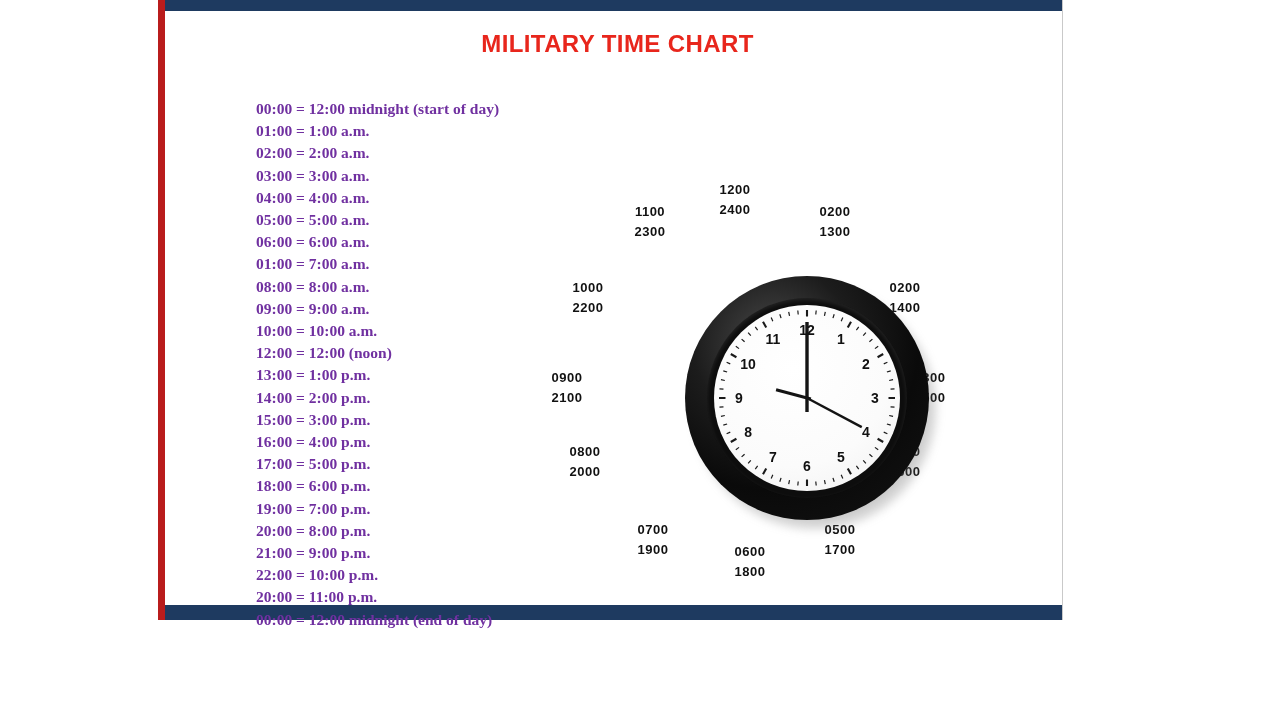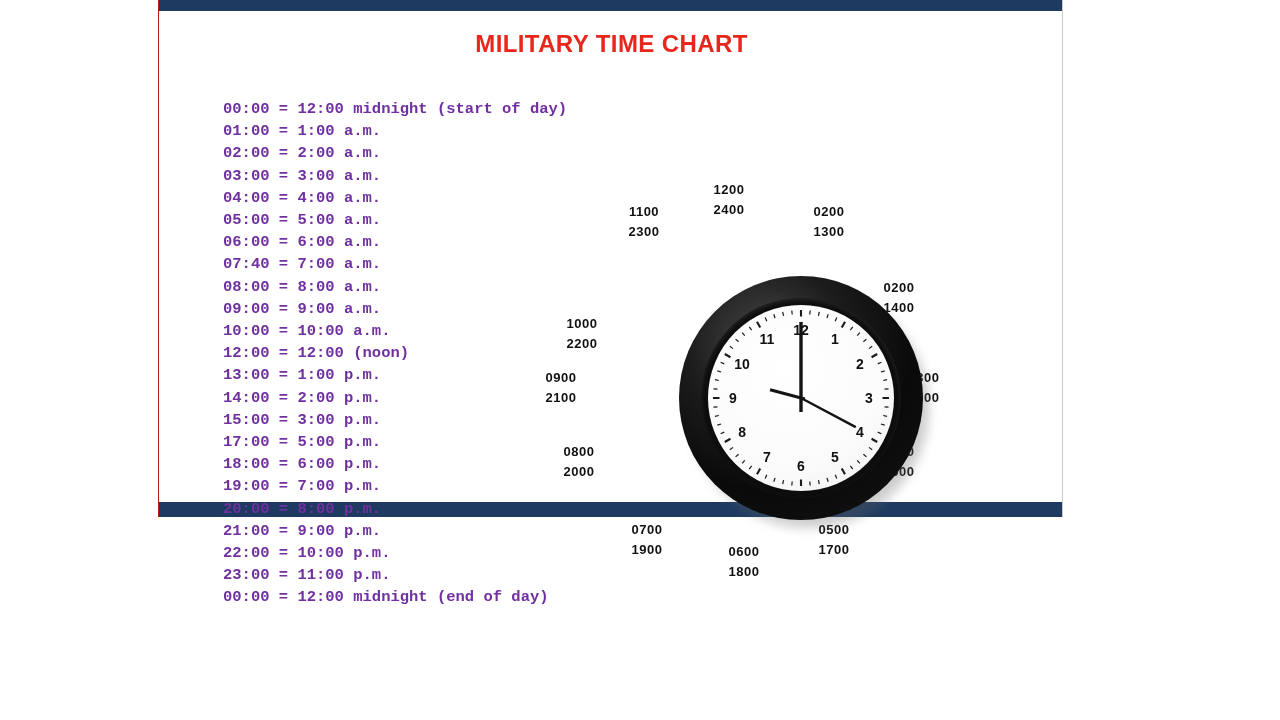--- a/index.html
+++ b/index.html
@@ -31,23 +31,23 @@
   }
   #letterbox-left  { left: 0;    width: 158px; }
   #letterbox-right { left: 1063px; width: 217px; }
 
   
   #slide {
     position: absolute;
     left: 158px;
     top: 0;
     width: 905px;
-    height: 517px;
+    height: 620px;
     background: #ffffff;
-    border-left: 1px solid #b91c1c;
+    border-left: 7px solid #b91c1c;
     border-right: 1px solid #c9c9c9;
     box-sizing: border-box;
   }
   #slide-bar-top {
     position: absolute;
     left: 0; top: 0;
     width: 100%;
     height: 11px;
     background: #1e3a60;
   }
@@ -79,21 +79,22 @@
     left: 64px;
     top: 98px;
     width: 330px;
   }
   .time-row {
     color: #7030a0;
     font-size: 15.5px;
     font-weight: bold;
     line-height: 22.2px;
     white-space: nowrap;
-    font-family: Liberation Mono, monospace;
+    font-family: Liberation Serif, serif;
+    margin-left: 27px;
   }
 
   
   #clock-area {
     position: absolute;
     left: 400px;
     top: 180px;
     width: 440px;
     height: 420px;
   }
@@ -183,35 +184,36 @@
     <div id="title">MILITARY TIME CHART</div>
 
     <div id="time-list">
         <div class="time-row">00:00 = 12:00 midnight (start of day)</div>
         <div class="time-row">01:00 = 1:00 a.m.</div>
         <div class="time-row">02:00 = 2:00 a.m.</div>
         <div class="time-row">03:00 = 3:00 a.m.</div>
         <div class="time-row">04:00 = 4:00 a.m.</div>
         <div class="time-row">05:00 = 5:00 a.m.</div>
         <div class="time-row">06:00 = 6:00 a.m.</div>
-        <div class="time-row">07:40 = 7:00 a.m.</div>
+        <div class="time-row">01:00 = 7:00 a.m.</div>
         <div class="time-row">08:00 = 8:00 a.m.</div>
         <div class="time-row">09:00 = 9:00 a.m.</div>
         <div class="time-row">10:00 = 10:00 a.m.</div>
         <div class="time-row">12:00 = 12:00 (noon)</div>
         <div class="time-row">13:00 = 1:00 p.m.</div>
         <div class="time-row">14:00 = 2:00 p.m.</div>
         <div class="time-row">15:00 = 3:00 p.m.</div>
+        <div class="time-row">16:00 = 4:00 p.m.</div>
         <div class="time-row">17:00 = 5:00 p.m.</div>
         <div class="time-row">18:00 = 6:00 p.m.</div>
         <div class="time-row">19:00 = 7:00 p.m.</div>
         <div class="time-row">20:00 = 8:00 p.m.</div>
         <div class="time-row">21:00 = 9:00 p.m.</div>
         <div class="time-row">22:00 = 10:00 p.m.</div>
-        <div class="time-row">23:00 = 11:00 p.m.</div>
+        <div class="time-row">20:00 = 11:00 p.m.</div>
         <div class="time-row">00:00 = 12:00 midnight (end of day)</div>
       </div>
 
     <div id="clock-area">
 
       <div class="mil-label" style="left:125px; top:0px; width:90px;">
         <span>1200</span>
         <span>2400</span>
       </div>
       <div class="mil-label" style="left:225px; top:22px; width:90px;">
@@ -243,21 +245,21 @@
         <span>1900</span>
       </div>
       <div class="mil-label" style="left:-25px; top:262px; width:90px;">
         <span>0800</span>
         <span>2000</span>
       </div>
       <div class="mil-label" style="left:-43px; top:188px; width:90px;">
         <span>0900</span>
         <span>2100</span>
       </div>
-      <div class="mil-label" style="left:-22px; top:98px; width:90px;margin-top:36px;">
+      <div class="mil-label" style="left:-22px; top:98px; width:90px;">
         <span>1000</span>
         <span>2200</span>
       </div>
       <div class="mil-label" style="left:40px; top:22px; width:90px;">
         <span>1100</span>
         <span>2300</span>
       </div>
 
       <div id="clock">
         <div id="clock-shadow"></div>

